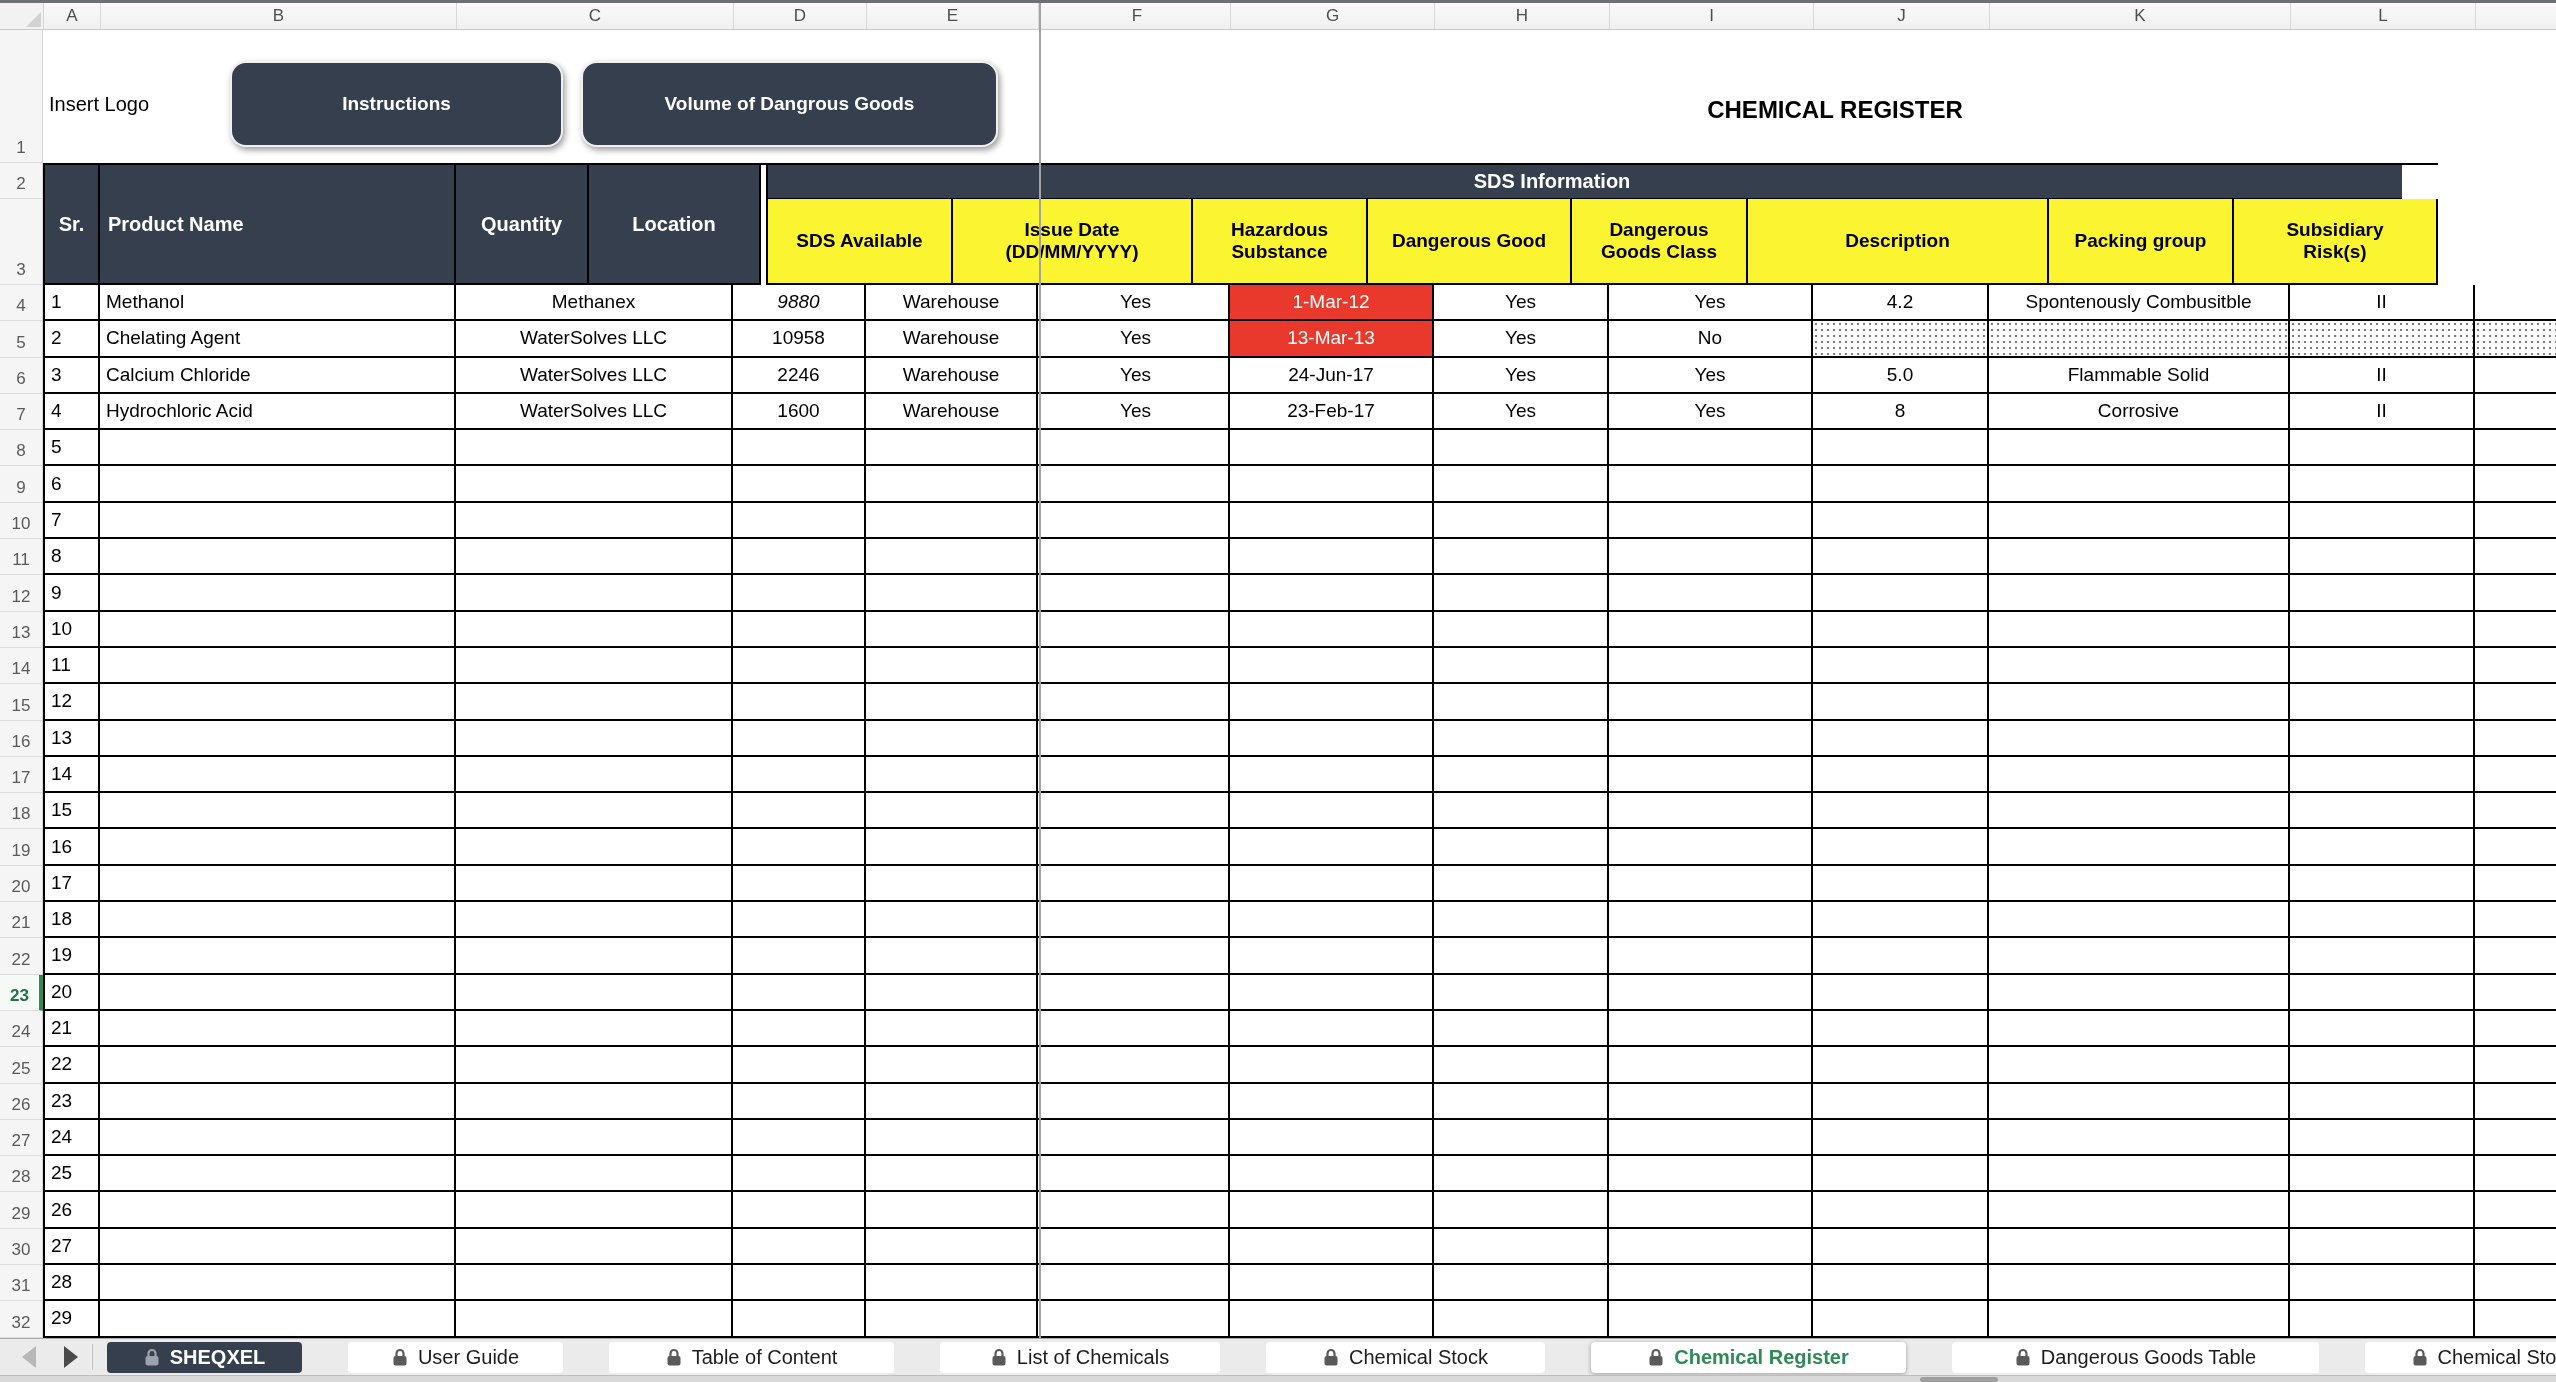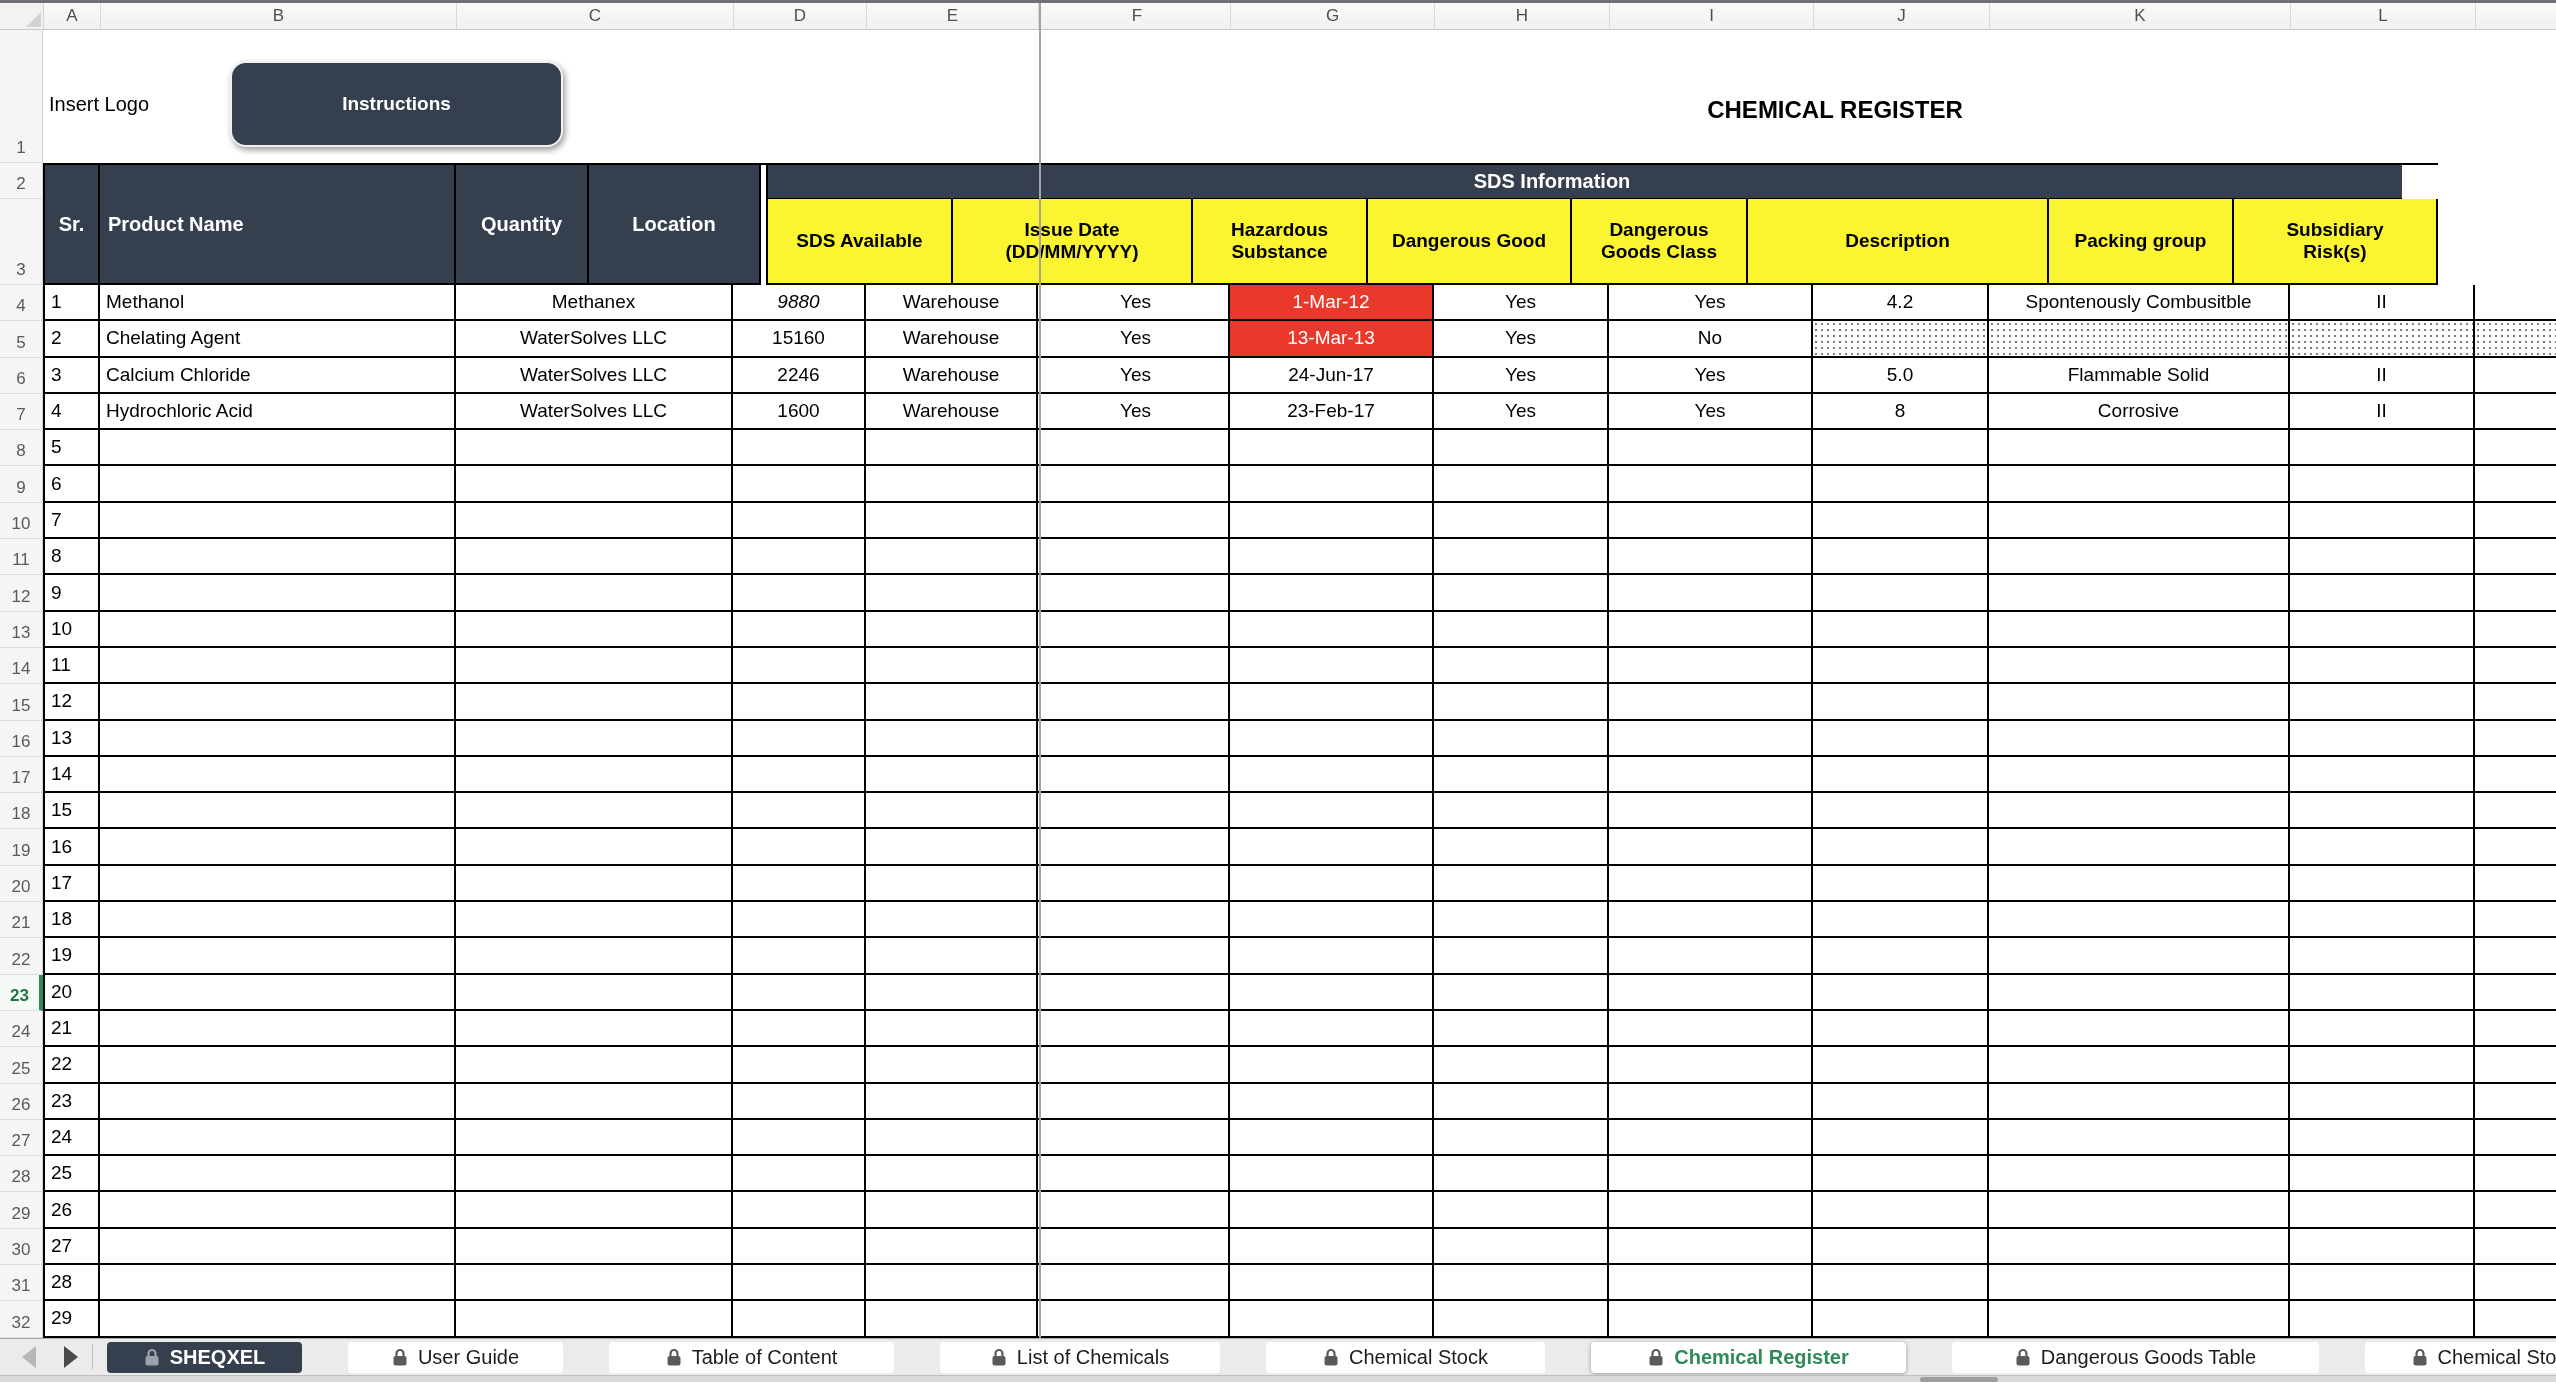--- a/index.html
+++ b/index.html
@@ -117,20 +117,23 @@
       <div class="collabel" style="width: 204px;">M</div>
     </div>
 
   <div class="row1">
     <div class="rowhdr" id="rh1">1</div>
     <div class="row1-content">
       <span class="insert-logo">Insert Logo</span>
       <div class="xl-btn" id="btn-instructions">
         <span>Instructions</span>
       </div>
+      <div class="xl-btn" id="btn-volume">
+        <span>Volume of Dangrous Goods</span>
+      </div>
       <div class="sheet-title">CHEMICAL REGISTER</div>
     </div>
   </div>
 
   <div class="hdrband">
     <div class="rowhdr-stack">
       <div class="rowhdr" style="height:36px" id="rh2">2</div>
       <div class="rowhdr" style="height:86px" id="rh3">3</div>
     </div>
     <div class="hdr-content" id="hdr-content">
@@ -181,21 +184,21 @@
           <div class="dcell" style="width: 185px;">II</div>
           <div class="dcell" style="width: 204px;"></div>
         </div>
       </div>
       <div class="drow">
         <div class="rowhdr">5</div>
         <div class="drow-cells">
           <div class="dcell first left" style="width: 57px;">2</div>
           <div class="dcell left" style="width: 356px;">Chelating Agent</div>
           <div class="dcell" style="width: 277px;">WaterSolves LLC</div>
-          <div class="dcell" style="width: 133px;">15160</div>
+          <div class="dcell" style="width: 133px;">10958</div>
           <div class="dcell" style="width: 172px;">Warehouse</div>
           <div class="dspacer"></div>
           <div class="dcell" style="width: 187px;">Yes</div>
           <div class="dcell red" style="width: 204px;">13-Mar-13</div>
           <div class="dcell" style="width: 175px;">Yes</div>
           <div class="dcell" style="width: 204px;">No</div>
           <div class="dcell hatch" style="width: 176px;"></div>
           <div class="dcell hatch" style="width: 301px;"></div>
           <div class="dcell hatch" style="width: 185px;"></div>
           <div class="dcell hatch" style="width: 204px;"></div>

